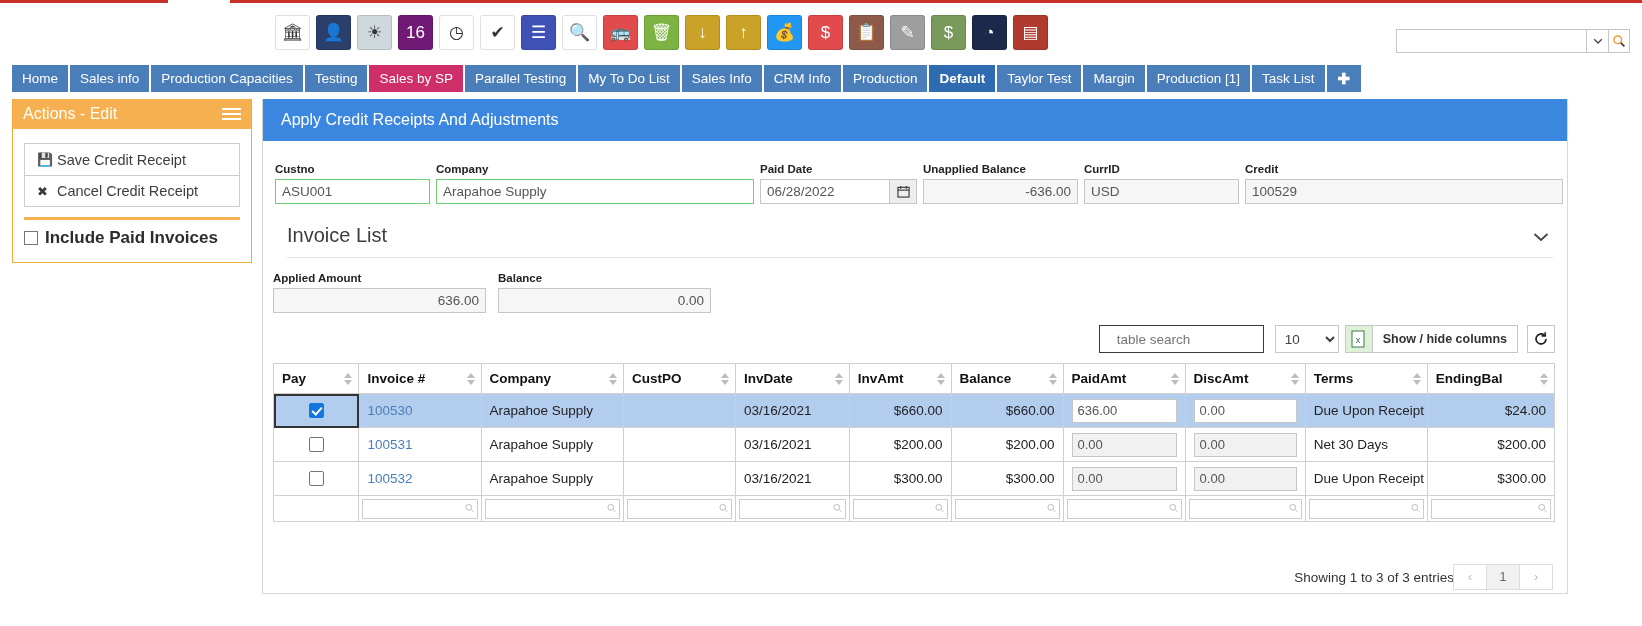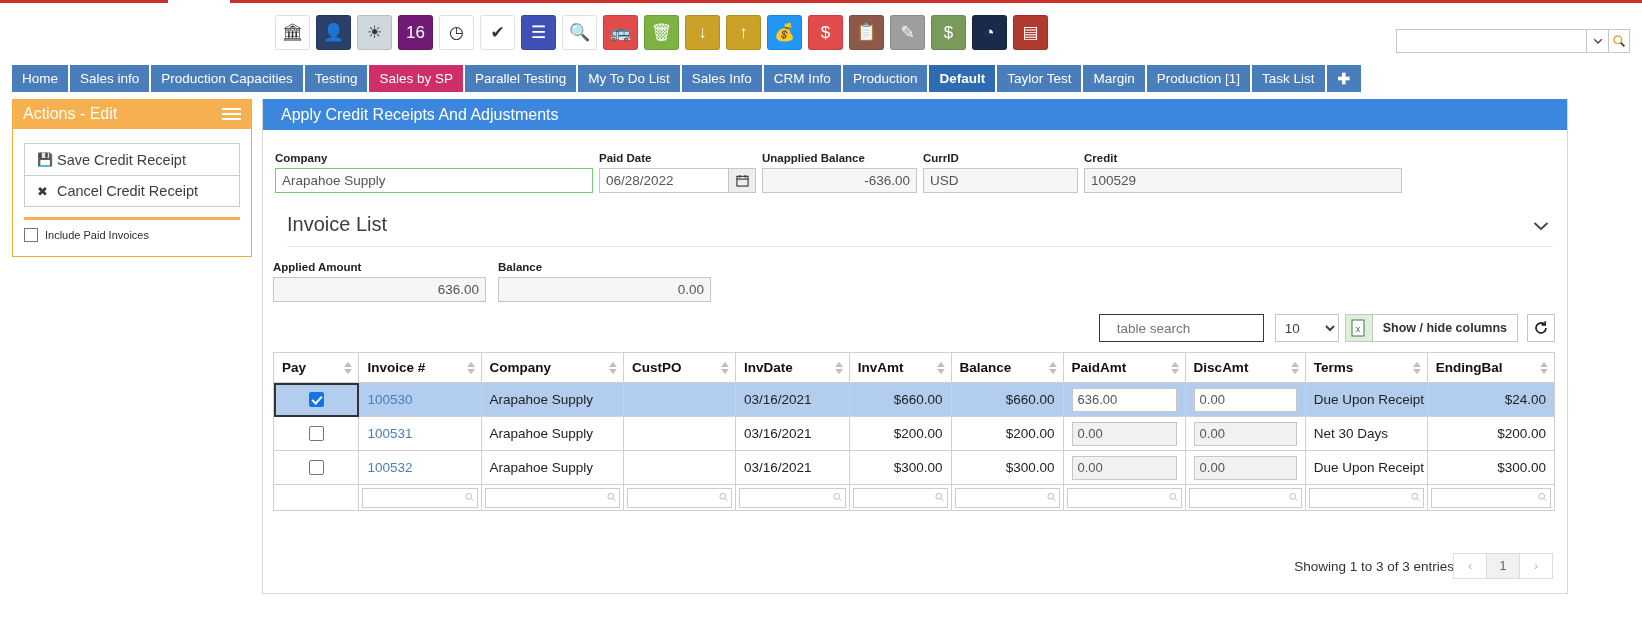--- a/index.html
+++ b/index.html
@@ -89,29 +89,29 @@
     font-family: "Liberation Sans", sans-serif;
   }
   .act-btn + .act-btn { border-top: 1px solid #cccccc; }
   .act-icon { font-size: 13px; color: #3a3a3a; width: 13px; display:inline-block; }
   .orange-rule { height: 3px; background: #f7b050; margin: 10px 0 8px 0; }
   .chk-row { display: flex; align-items: center; gap: 7px; padding-bottom: 4px; }
   .chk-box {
     width: 14px; height: 14px; border: 1px solid #767676; background: #fff;
     cursor: pointer; display:inline-block;
   }
-  .chk-label { font-size: 11px; color: #2c2c2c; font-weight: normal; }
+  .chk-label { font-size: 17px; color: #2c2c2c; font-weight: bold; }
 
   
   .content-card {
     position: absolute; left: 262px; top: 99px; width: 1306px; height: 495px;
     background: #ffffff; border: 1px solid #d8d8d8; border-top: none;
   }
   .card-head {
-    height: 31px; background: #3b87e0; display: flex; align-items: center;
+    height: 42px; background: #3b87e0; display: flex; align-items: center;
     padding-left: 18px;
   }
   .card-head-title { color: #ffffff; font-size: 16px; }
 
   .form-row {
     position: relative; margin: 22px 14px 0 12px; display: flex; align-items: flex-end; gap: 0;
   }
   .fld { display: flex; flex-direction: column; margin-right: 6px; }
   .fld-label { font-size: 11.5px; color: #222; font-weight: bold; margin-bottom: 4px; }
   .fld-input {
@@ -330,20 +330,24 @@
     </div>
   </div>
 </div>
 
 <div class="content-card">
   <div class="card-head">
     <span class="card-head-title">Apply Credit Receipts And Adjustments</span>
   </div>
 
   <div class="form-row" id="form-row">
+      <div class="fld">
+        <span class="fld-label">Custno</span>
+        <input class="fld-input green" value="ASU001" style="width: 155px;">
+      </div>
       <div class="fld">
         <span class="fld-label">Company</span>
         <input class="fld-input green" value="Arapahoe Supply" style="width: 318px;">
       </div>
       <div class="fld">
         <span class="fld-label">Paid Date</span>
         <div class="date-wrap">
           <input class="fld-input" value="06/28/2022" style="width: 130px;">
           <div class="date-btn">
             <svg width="13" height="13" viewBox="0 0 14 14">

